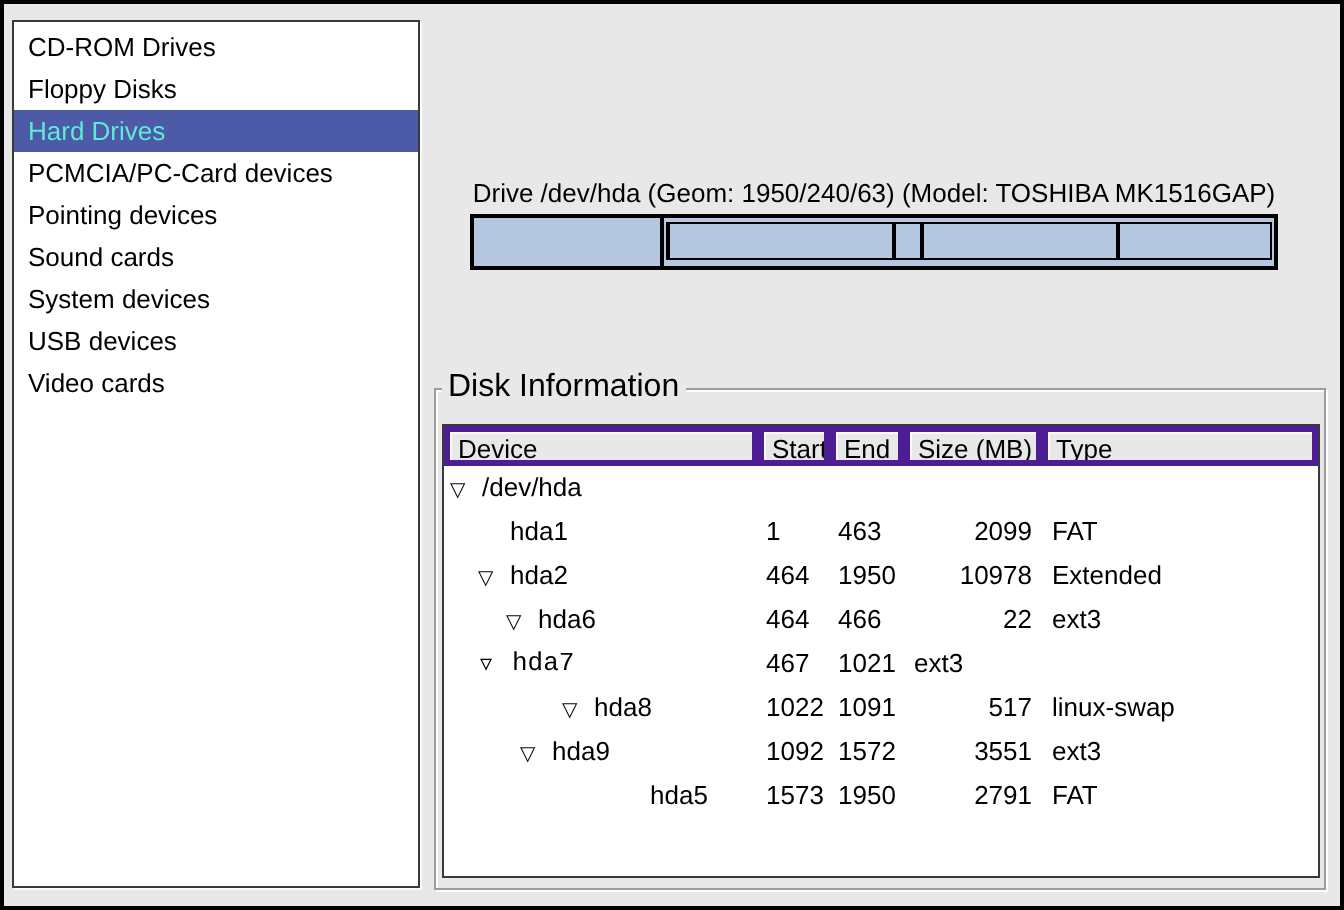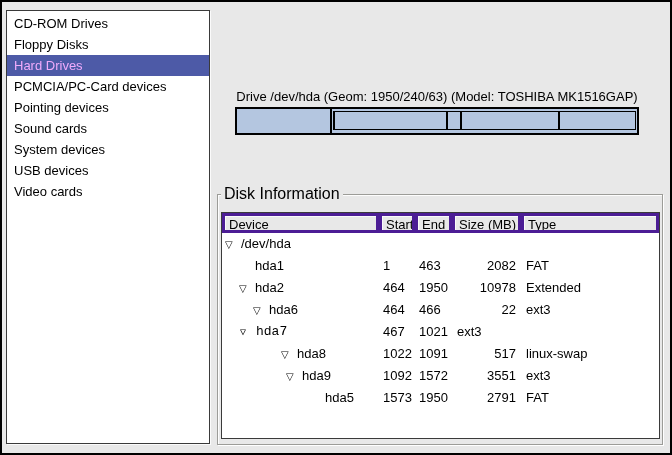--- a/index.html
+++ b/index.html
@@ -10,21 +10,21 @@
     font-family:"Liberation Sans","DejaVu Sans",sans-serif;
     font-size:13px; color:#000; overflow:hidden;
   }
   
   .listbox {
     position:absolute; left:4px; top:8px; width:204px; height:434px;
     background:#fff; border:1px solid #3a3a3a; padding-top:2px; overflow:hidden;
     box-shadow:1px 1px 0 #fbfbfb;
   }
   .sb-item { height:21px; line-height:21px; padding-left:7px; white-space:nowrap; cursor:default; }
-  .sb-item.selected { background:#4d5aa7; color:#f0abfc; }
+  .sb-item.selected { background:#4d5aa7; color:#5eead4; }
   
   .drive-label { position:absolute; left:213px; top:87px; width:444px; text-align:center; white-space:nowrap; }
   .partition-bar {
     position:absolute; left:233px; top:105px; width:404px; height:28px;
     background:#b4c6e0; border:1px solid #000;
   }
   .part { position:absolute; top:0; bottom:0; background:#b4c6e0; border:1px solid #000; }
   .logical-area { position:absolute; left:1px; right:1px; top:2px; bottom:3px; }
   
   .group-box {
@@ -101,21 +101,21 @@
             <div class="td c0" style="padding-left: 3px;"><span class="expander">▽</span><span>/dev/hda</span></div>
             <div class="td c1"></div>
             <div class="td c2"></div>
             <div class="td c3"></div>
             <div class="td c4"></div>
           </div>
           <div class="trow">
             <div class="td c0" style="padding-left: 17px;"><span class="spacer"></span><span>hda1</span></div>
             <div class="td c1">1</div>
             <div class="td c2">463</div>
-            <div class="td c3">2082</div>
+            <div class="td c3">2099</div>
             <div class="td c4">FAT</div>
           </div>
           <div class="trow">
             <div class="td c0" style="padding-left: 17px;"><span class="expander">▽</span><span>hda2</span></div>
             <div class="td c1">464</div>
             <div class="td c2">1950</div>
             <div class="td c3">10978</div>
             <div class="td c4">Extended</div>
           </div>
           <div class="trow">
@@ -132,21 +132,21 @@
             <div class="td c4">ext3</div>
           </div>
           <div class="trow">
             <div class="td c0" style="padding-left: 59px;"><span class="expander">▽</span><span>hda8</span></div>
             <div class="td c1">1022</div>
             <div class="td c2">1091</div>
             <div class="td c3">517</div>
             <div class="td c4">linux-swap</div>
           </div>
           <div class="trow">
-            <div class="td c0" style="padding-left: 64px;"><span class="expander">▽</span><span>hda9</span></div>
+            <div class="td c0" style="padding-left: 38px;"><span class="expander">▽</span><span>hda9</span></div>
             <div class="td c1">1092</div>
             <div class="td c2">1572</div>
             <div class="td c3">3551</div>
             <div class="td c4">ext3</div>
           </div>
           <div class="trow">
             <div class="td c0" style="padding-left: 87px;"><span class="spacer"></span><span>hda5</span></div>
             <div class="td c1">1573</div>
             <div class="td c2">1950</div>
             <div class="td c3">2791</div>

